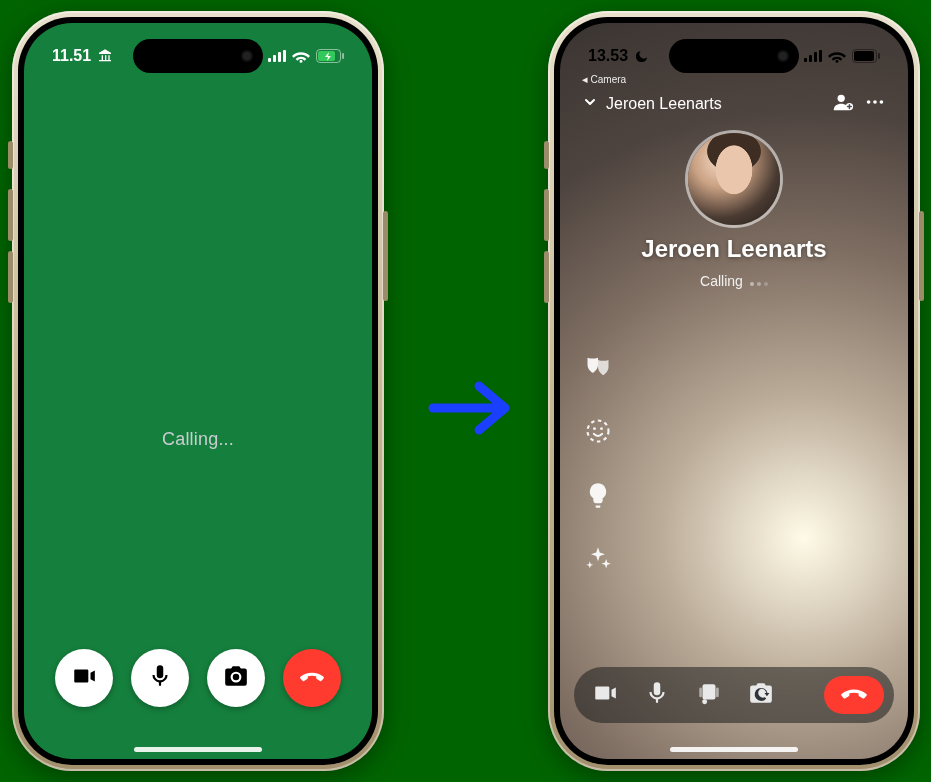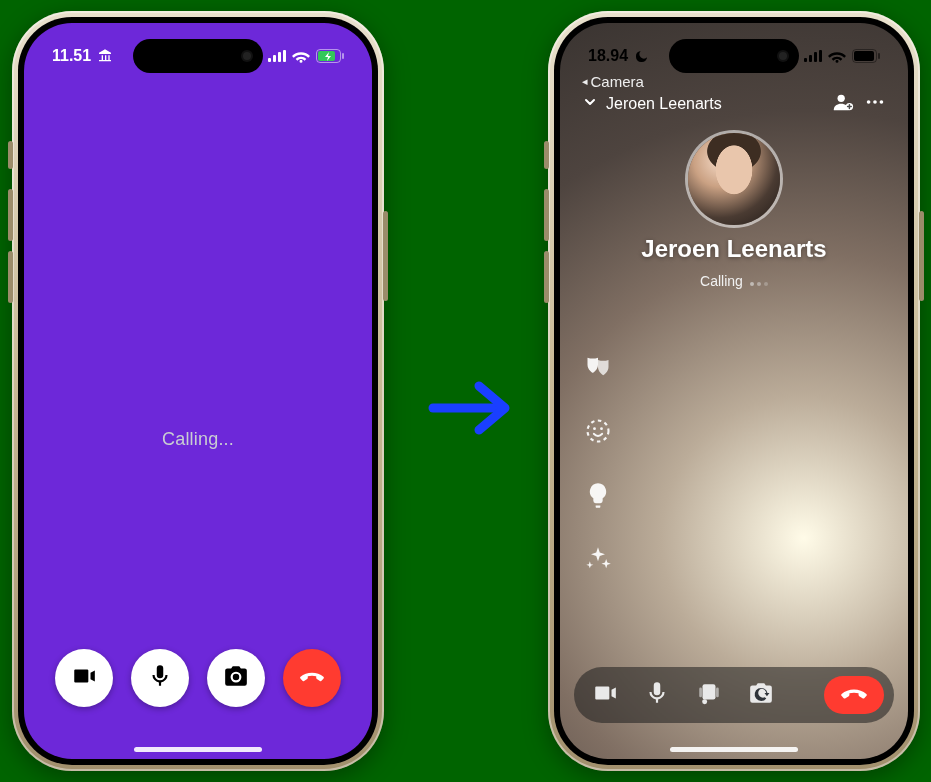--- a/index.html
+++ b/index.html
@@ -28,21 +28,21 @@
     position:absolute; inset:6px;
     border-radius:54px;
     background:#000;
     overflow:hidden;
   }
   .screen {
     position:absolute; inset:6px;
     border-radius:48px;
     overflow:hidden;
   }
-  .left .screen { background:#6d28d9; }
+  .left .screen { background:#15803d; }
   .right .screen {
     background:
       radial-gradient(circle at 70% 70%, #fffbe8 0%, #bbac99 25%, #806f63 50%, #4e443f 75%, #3a3431 100%);
   }
   
   .side-btn { position:absolute; background:#9b8c6a; border-radius:3px; width:5px; }
   .side-btn.mute   { height:28px;  top:130px; left:-4px; }
   .side-btn.vol1   { height:52px;  top:178px; left:-4px; }
   .side-btn.vol2   { height:52px;  top:240px; left:-4px; }
   .side-btn.power  { height:90px;  top:200px; right:-4px; }
@@ -67,21 +67,21 @@
   .status{
     position:absolute; top:16px; left:0; right:0; height:34px;
     display:flex; align-items:center; justify-content:space-between;
     padding:0 28px;
     color:#fff; font-size:16px; font-weight:600;
   }
   .status .left-slot, .status .right-slot{ display:flex; align-items:center; gap:6px; }
   .status svg{ display:block; }
   .breadcrumb{
     position:absolute; top:50px; left:22px;
-    color:#eee; font-size:15px; font-weight:500;
+    color:#eee; font-size:10px; font-weight:500;
     display:flex; align-items:center; gap:2px;
   }
   .breadcrumb::before{ content:"◂"; font-size:11px; margin-right:1px;}
   
   .left .center-text{
     position:absolute; top:50%; left:0; right:0; transform:translateY(-50%);
     text-align:center; color:#c9cdd2; font-size:18px; font-weight:500; letter-spacing:.2px;margin-top:48px;
   }
   .left .actions{
     position:absolute; bottom:52px; left:0; right:0;
@@ -254,21 +254,21 @@
   <div class="side-btn vol2"></div>
   <div class="side-btn power"></div>
 
   <div class="bezel">
       <div class="screen">
 
     <div class="island"></div>
 
     <div class="status" style="color:#000;">
       <div class="left-slot">
-        <span>18.94</span>
+        <span>13.53</span>
         <span>
           <svg width="15" height="15" viewBox="0 0 24 24" fill="currentColor">
                 <path d="M21 13.3A9 9 0 1 1 10.7 3a7 7 0 0 0 10.3 10.3Z"></path>
               </svg>
         </span>
       </div>
       <div class="right-slot">
         <span>
           <svg width="18" height="12" viewBox="0 0 18 12" fill="currentColor">
                 <rect x="0" y="8" width="3" height="4" rx="1"></rect>

